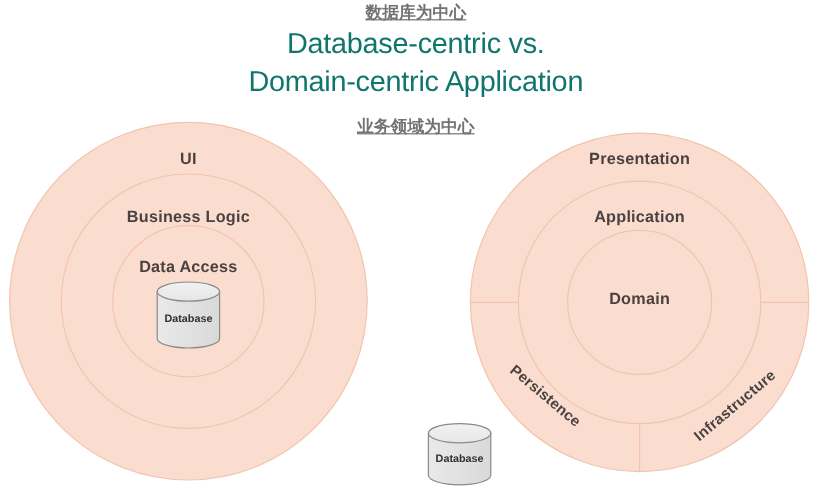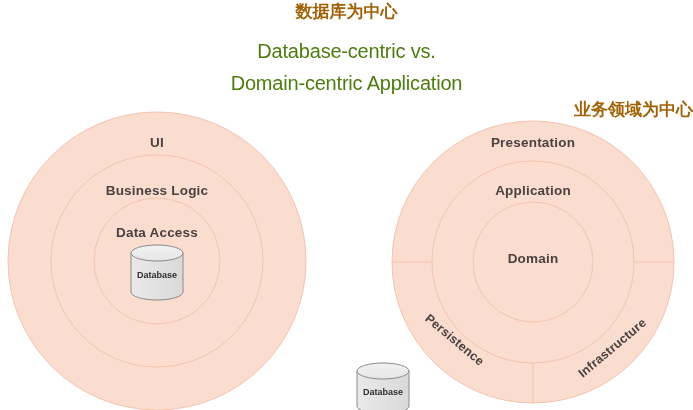--- a/index.html
+++ b/index.html
@@ -19,43 +19,44 @@
   
   #title-block {
     position: absolute;
     left: 0;
     top: 0;
     width: 693px;
     text-align: center;
   }
   .cn-note {
     font-family: "DejaVu Sans", sans-serif;
-    font-size: 17px;
+    font-size: 14px;
     font-weight: 700;
-    color: #a16207;
+    color: #737373;
     line-height: 18px;
     letter-spacing: 0px;
+    text-decoration: underline;
   }
   #title-cn-top { margin-top: 2px; }
   #main-title {
     font-family: "Liberation Sans", sans-serif;
-    font-size: 20px;
+    font-size: 24px;
     font-weight: 400;
-    color: #4d7c0f;
+    color: #0f766e;
     line-height: 32px;
     letter-spacing: -0.2px;
-    margin-top: 15px;
+    margin-top: 1px;
   }
-  #title-cn-bottom { margin-top: 1px; text-align: right; }
+  #title-cn-bottom { margin-top: 12px; }
 
   
   #diagram {
     position: absolute;
     left: 0;
-    top: 13px;
+    top: 3px;
     width: 693px;
     height: 340px;
   }
   #diagram svg {
     display: block;
   }
 
   
   .ring-label {
     font-family: "Liberation Sans", sans-serif;

